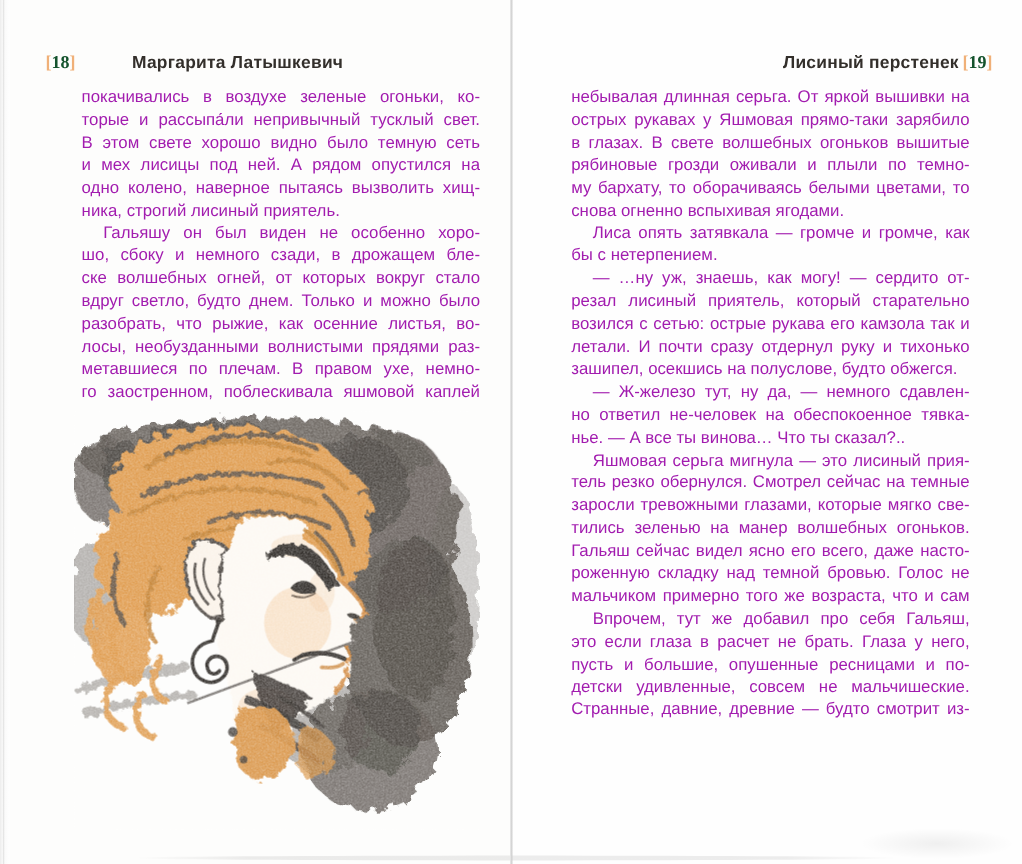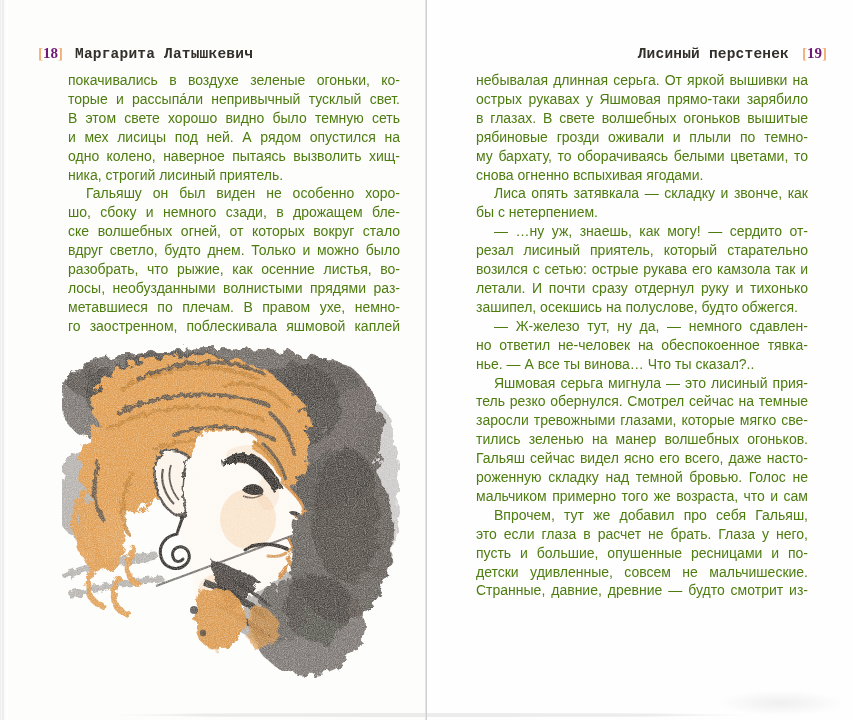--- a/index.html
+++ b/index.html
@@ -17,31 +17,31 @@
   .edge-left{position:absolute;left:0;top:0;width:8px;height:720px;z-index:5;
     background:linear-gradient(to right,#ededed 0px,#f8f8f8 2px,#e4e4e4 3px,#fafafa 4px,#ffffff 8px);}
   .shade-bottom{position:absolute;left:110px;bottom:3px;width:640px;height:4px;z-index:4;
     background:linear-gradient(to right,rgba(0,0,0,0) 0%,rgba(0,0,0,0.07) 15%,rgba(0,0,0,0.07) 85%,rgba(0,0,0,0) 100%);
     border-radius:50%;}
   .shade-corner{position:absolute;right:6px;bottom:4px;width:130px;height:26px;z-index:4;
     background:radial-gradient(ellipse at center,rgba(0,0,0,0.06),rgba(0,0,0,0) 70%);}
 
   .hdr{position:absolute;top:45px;display:flex;align-items:baseline;gap:12px;}
   .hdr-left{left:38px;}
-  .hdr-right{right:25px;gap:13px;}
+  .hdr-right{right:25px;gap:3px;}
   .running-head{
-    font-family:Liberation Mono, monospace;font-weight:bold;
-    font-size:14.5px;color:#332f2b;letter-spacing:0.2px;white-space:nowrap;}
+    font-family:Liberation Sans, sans-serif;font-weight:bold;
+    font-size:14.5px;color:#332f2b;letter-spacing:0.2px;white-space:nowrap;margin-left:35px;}
   .folio{font-family:"Liberation Serif","DejaVu Serif",serif;font-weight:bold;
     font-size:15px;white-space:nowrap;}
   .folio .br{color:#f0b078;}
-  .folio .num{color:#701a75;}
+  .folio .num{color:#14532d;}
 
   .body-text{position:absolute;top:71px;width:332px;
-    font-size:14px;line-height:18.9px;color:#4d7c0f;}
+    font-size:14px;line-height:18.9px;color:#a21caf;}
   .page.left  .body-text{left:68px;}
   .page.right .body-text{left:50px;}
   .para{margin:0;}
   .ln{text-align:justify;text-align-last:justify;overflow:hidden;}
   .ln.fin{text-align-last:left;}
   .ln.ind{padding-left:18px;}
 
   .illustration{position:absolute;left:62px;top:343px;width:338px;height:348px;}
 </style>
 </head>
@@ -216,21 +216,21 @@
     <div class="body-text">
         <div class="para">
           <div class="ln">небывалая длинная серьга. От яркой вышивки на</div>
           <div class="ln">острых рукавах у Яшмовая прямо-таки зарябило</div>
           <div class="ln">в глазах. В свете волшебных огоньков вышитые</div>
           <div class="ln">рябиновые грозди оживали и плыли по темно-</div>
           <div class="ln">му бархату, то оборачиваясь белыми цветами, то</div>
           <div class="ln fin">снова огненно вспыхивая ягодами.</div>
         </div>
         <div class="para">
-          <div class="ln ind">Лиса опять затявкала — складку и звонче, как</div>
+          <div class="ln ind">Лиса опять затявкала — громче и громче, как</div>
           <div class="ln fin">бы с нетерпением.</div>
         </div>
         <div class="para">
           <div class="ln ind">— …ну уж, знаешь, как могу! — сердито от-</div>
           <div class="ln">резал лисиный приятель, который старательно</div>
           <div class="ln">возился с сетью: острые рукава его камзола так и</div>
           <div class="ln">летали. И почти сразу отдернул руку и тихонько</div>
           <div class="ln fin">зашипел, осекшись на полуслове, будто обжегся.</div>
         </div>
         <div class="para">

